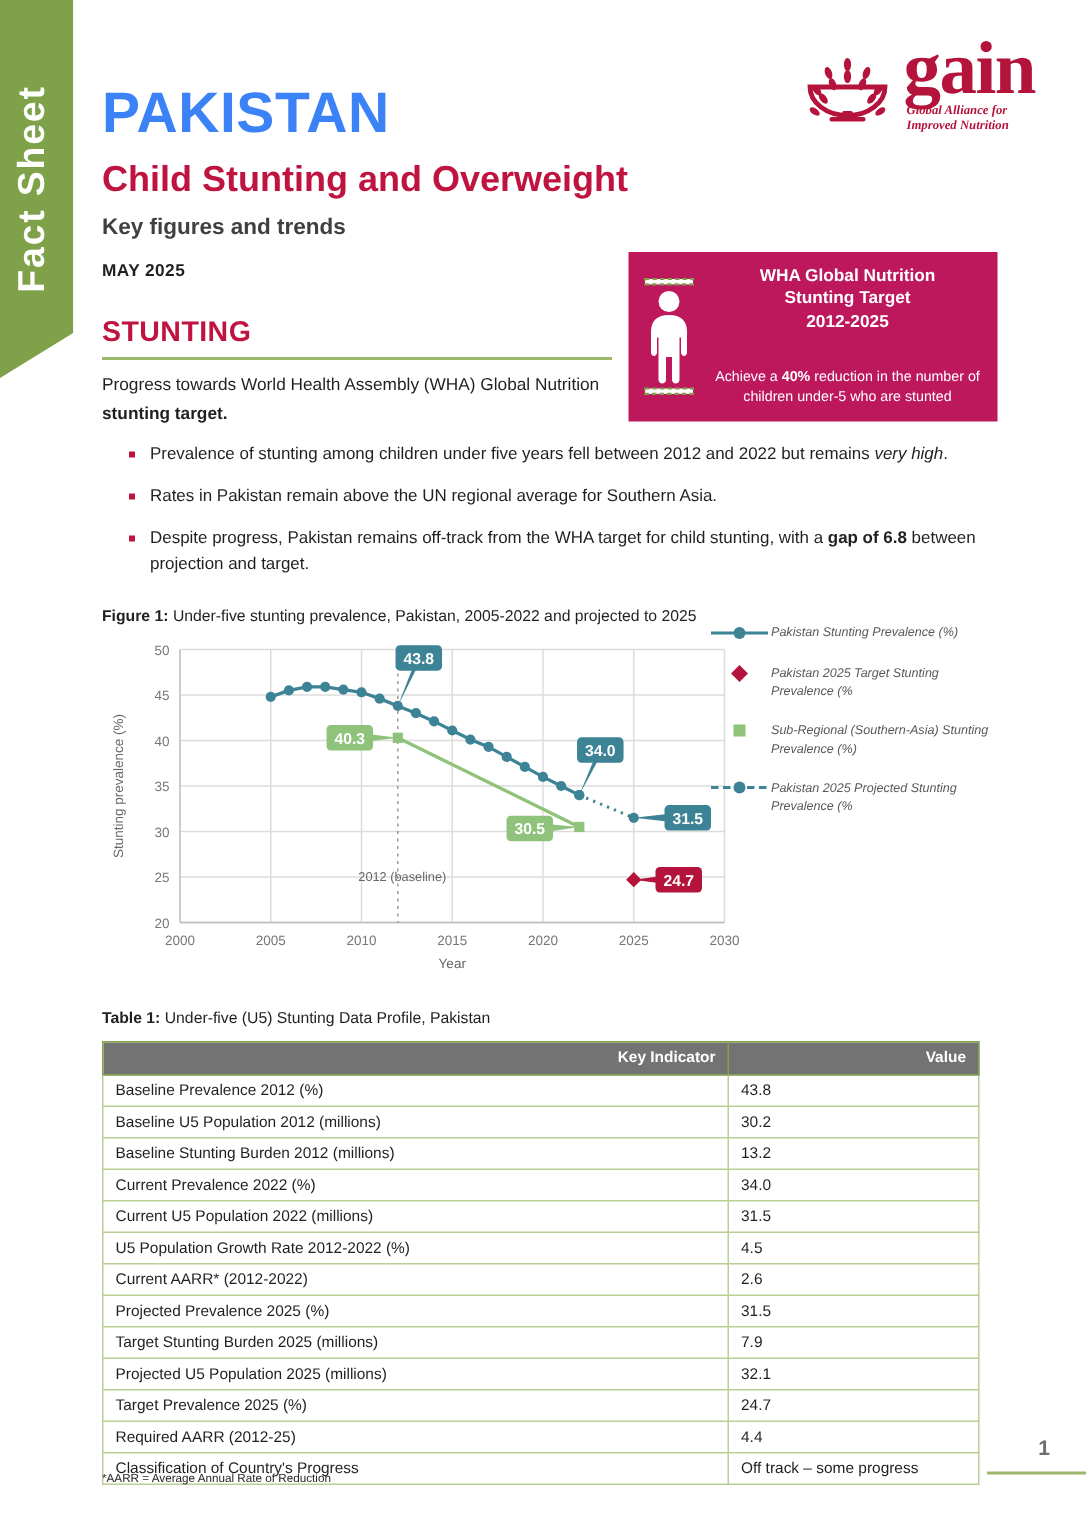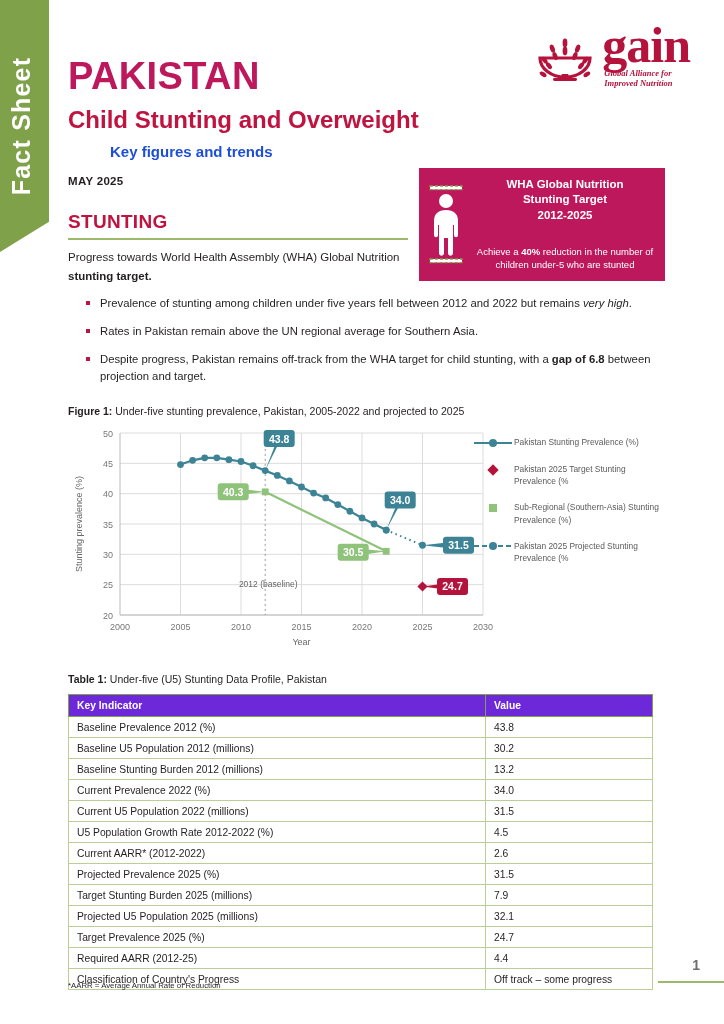--- a/index.html
+++ b/index.html
@@ -39,29 +39,29 @@
   }
   .gain-sub {
     font-family: "Liberation Serif", serif;
     font-size: 8.5px; color: #b4133c; line-height: 1.22; font-style: italic;
     margin-top: 1px; margin-left: 2px;
   }
 
   
   .title-country {
     position: absolute; left: 68px; top: 55px;
-    font-size: 38px; font-weight: bold; color: #be185d; letter-spacing: 0.4px;
+    font-size: 38px; font-weight: bold; color: #3b82f6; letter-spacing: 0.4px;
   }
   .title-sub {
     position: absolute; left: 68px; top: 106px;
     font-size: 24px; font-weight: bold; color: #c01440;
   }
   .title-key {
     position: absolute; left: 68px; top: 143px;
-    font-size: 15px; font-weight: bold; color: #1d4ed8; margin-left: 42px;
+    font-size: 15px; font-weight: bold; color: #404040;
   }
   .title-date {
     position: absolute; left: 68px; top: 175px;
     font-size: 11.5px; font-weight: bold; color: #231f20; letter-spacing: 0.3px;
   }
   .section-heading {
     position: absolute; left: 68px; top: 211px;
     font-size: 19px; font-weight: bold; color: #c01440; letter-spacing: 0.3px;
   }
   .section-rule {
@@ -97,35 +97,35 @@
   .bullet b { font-weight: bold; }
 
   
   .fig-caption { position: absolute; left: 68px; top: 405px; font-size: 10.5px; color: #231f20; }
   .fig-caption b { font-weight: bold; }
 
   .chart-area { position: absolute; left: 68px; top: 425px; width: 600px; height: 235px; }
   .chart-svg { display: block; }
 
   
-  .legend { position: absolute; left: 472px; top: 436px; width: 196px; }
+  .legend { position: absolute; left: 472px; top: 415px; width: 196px; font-style: italic; }
   .legend-row { display: flex; align-items: flex-start; margin-bottom: 14px; }
   .legend-key { width: 42px; flex: 0 0 42px; display: flex; align-items: center; justify-content: center; height: 13px; }
   .legend-lbl { font-size: 8.4px; line-height: 1.45; color: #5a5a5a; }
 
   
   .tbl-caption { position: absolute; left: 68px; top: 673px; font-size: 10.5px; color: #231f20; }
   .tbl-caption b { font-weight: bold; }
   table.data {
     position: absolute; left: 68px; top: 694px; width: 585px;
     border-collapse: collapse; font-size: 10.3px;
   }
   table.data th {
-    background: #6d28d9; color: #ffffff; font-weight: bold;
-    text-align: left; padding: 5px 8px; border: 1px solid #7fa14a;
+    background: #737373; color: #ffffff; font-weight: bold;
+    text-align: right; padding: 5px 8px; border: 1px solid #7fa14a;
   }
   table.data td {
     padding: 4.5px 8px; border: 1px solid #b9cf96; color: #231f20;
   }
   table.data td.key { width: 417px; }
   .tbl-note { position: absolute; left: 68px; top: 981px; font-size: 7.8px; color: #231f20; }
 
   
   .pageno { position: absolute; right: 24px; top: 957px; font-size: 14px; font-weight: bold; color: #6d6e71; }
   .pageno-rule { position: absolute; right: 0px; top: 981px; width: 66px; height: 2px; background: #9cb96b; }

